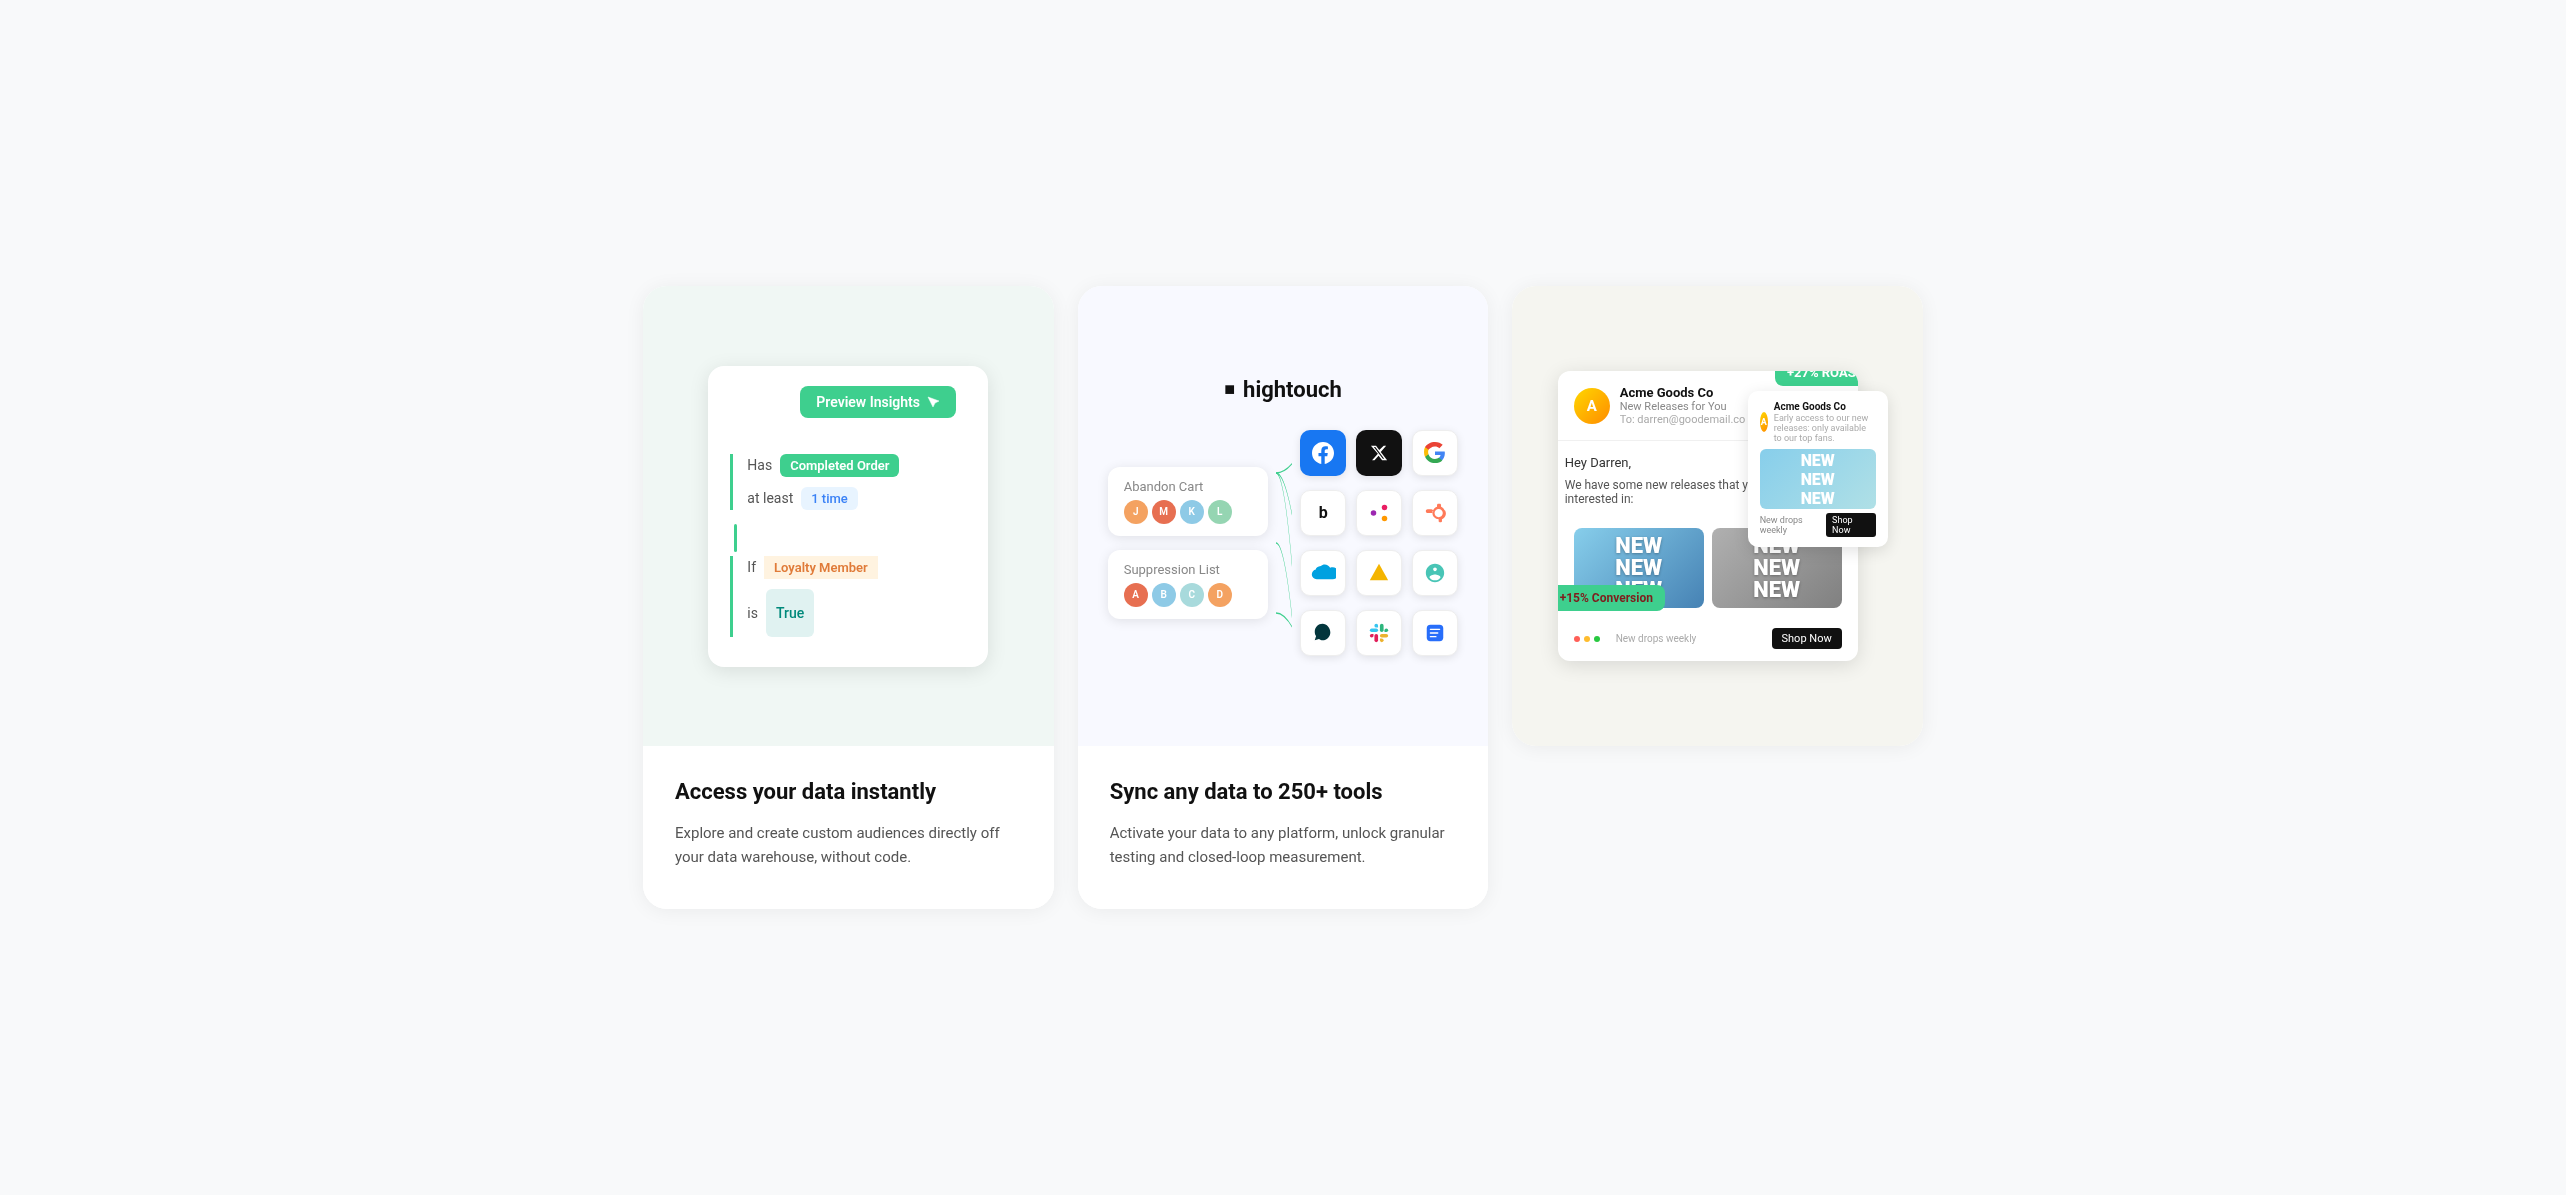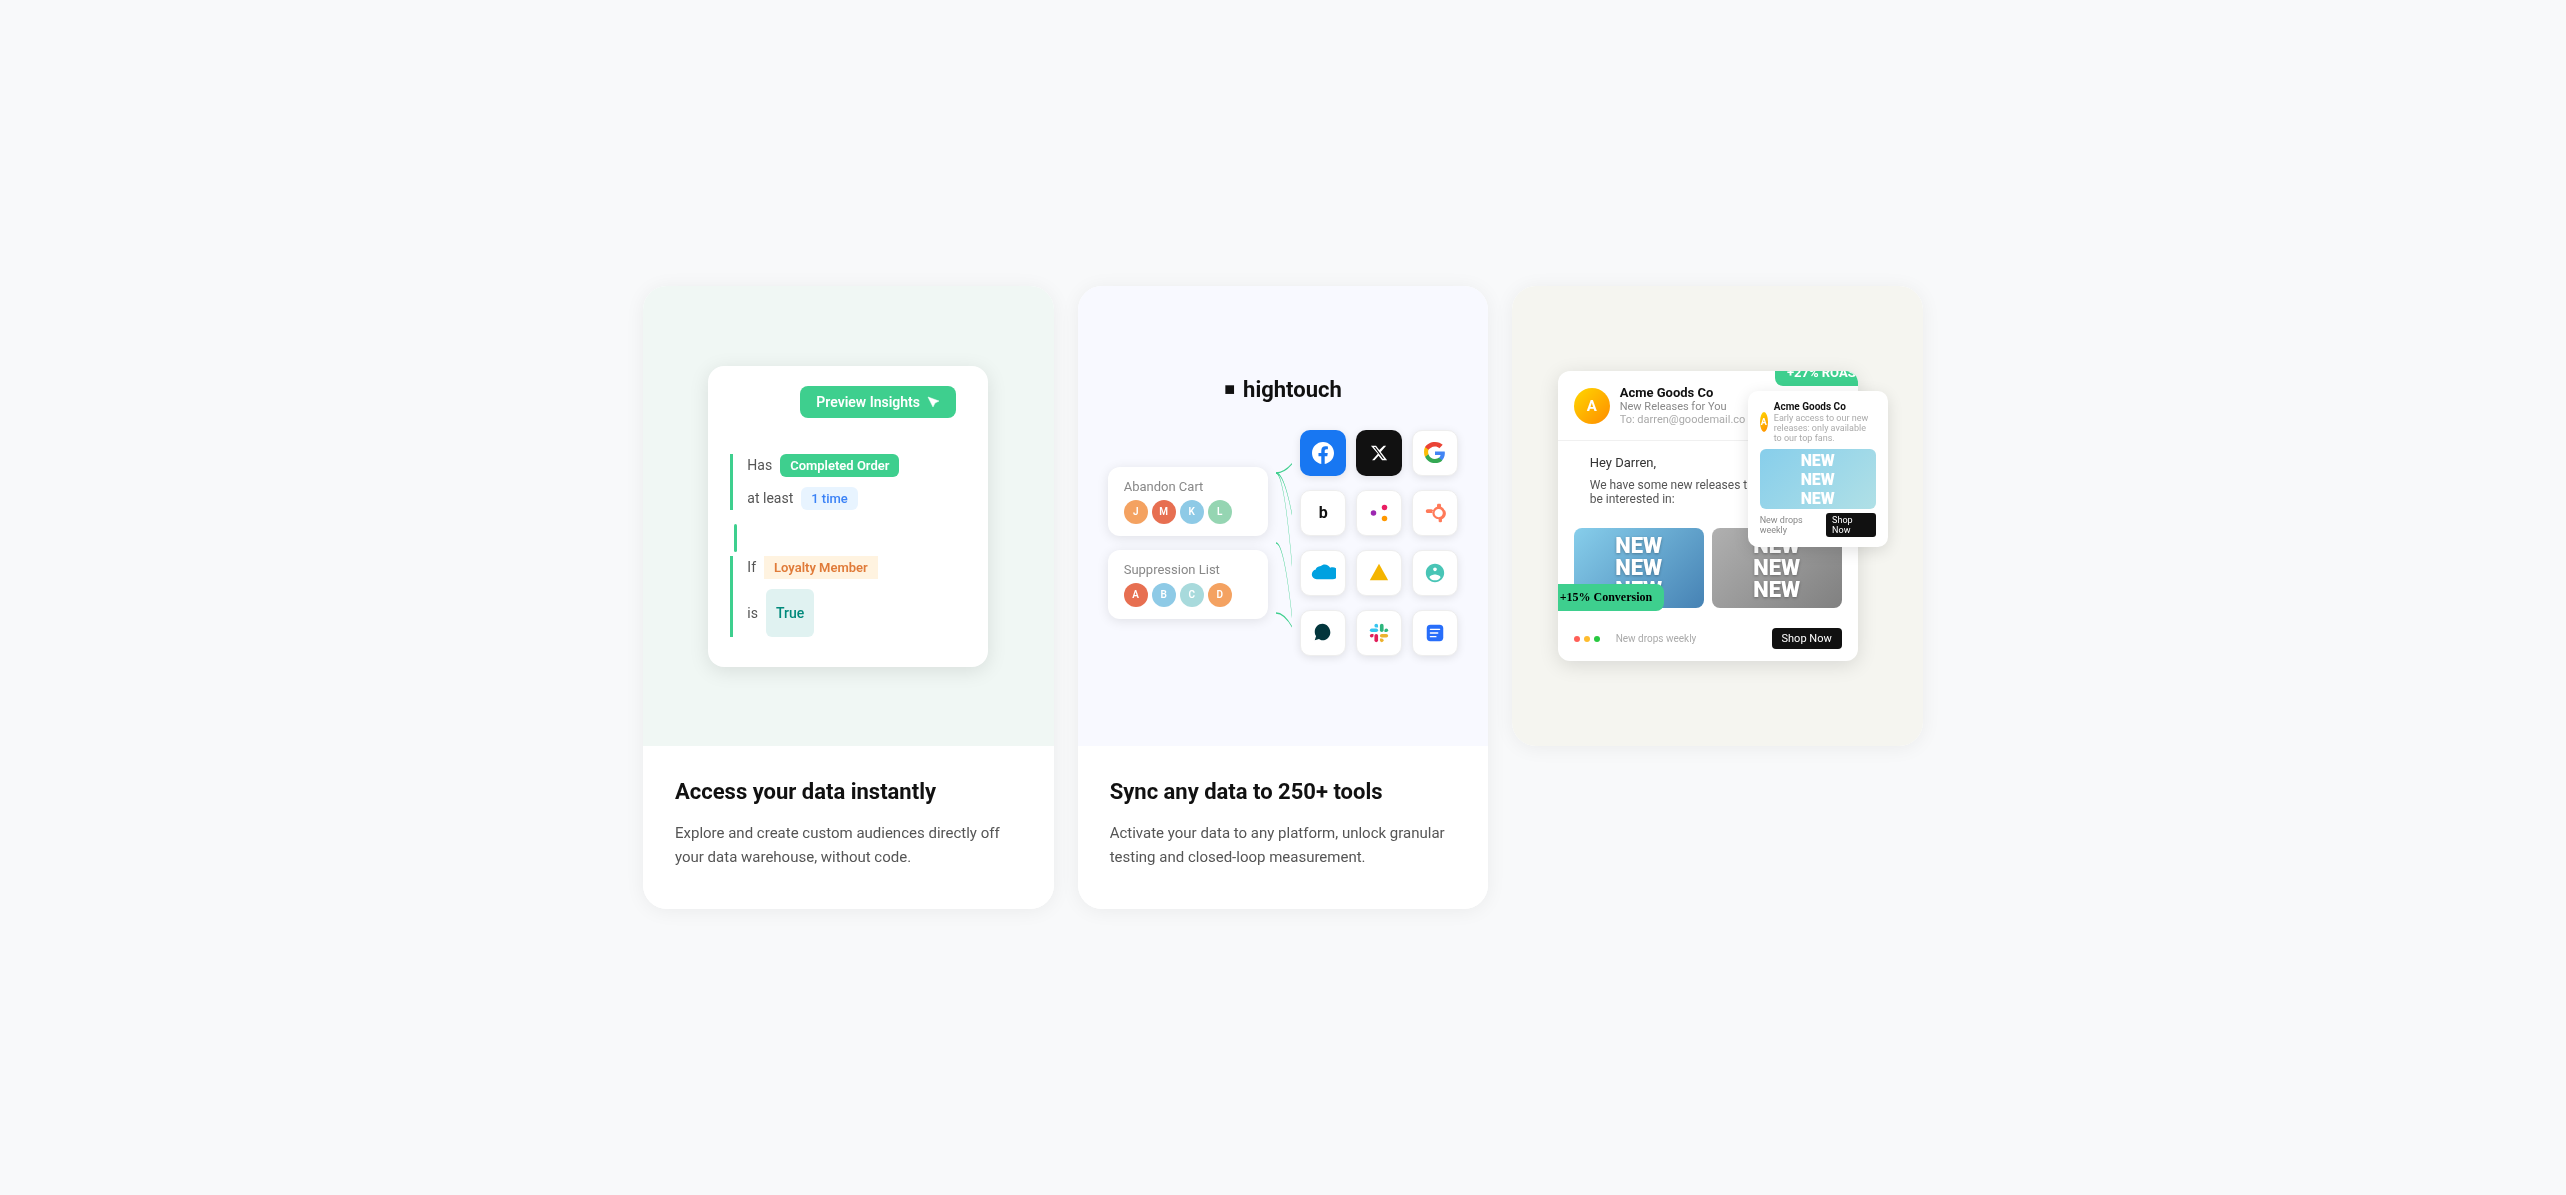--- a/index.html
+++ b/index.html
@@ -292,21 +292,21 @@
       right: -10px;
       background: #3ecf8e;
       color: white;
       font-size: 13px;
       font-weight: 700;
       padding: 6px 12px;
       border-radius: 8px;
       white-space: nowrap;
     }
     .email-body {
-      padding: 14px 32px;
+      padding: 14px 7px;
       font-size: 13px;
       color: #333;
     }
     .email-body p { margin-bottom: 8px; }
     .email-images {
       display: flex;
       gap: 8px;
       padding: 0 16px 12px;
     }
     .email-img {
@@ -330,26 +330,25 @@
       font-size: 22px;
       font-weight: 900;
       line-height: 1;
       text-shadow: 0 1px 3px rgba(0,0,0,0.3);
     }
     .conversion-badge {
       position: absolute;
       bottom: 50px;
       left: -10px;
       background: #3ecf8e;
-      color: #000000;
+      color: #7f1d1d;
       font-size: 12px;
       font-weight: 700;
       padding: 6px 12px;
       border-radius: 8px;
-      font-family: Liberation Serif, serif;
     }
     .email-footer {
       padding: 8px 16px 12px;
       display: flex;
       gap: 8px;
       align-items: center;
     }
     .dots-row {
       display: flex;
       gap: 4px;

